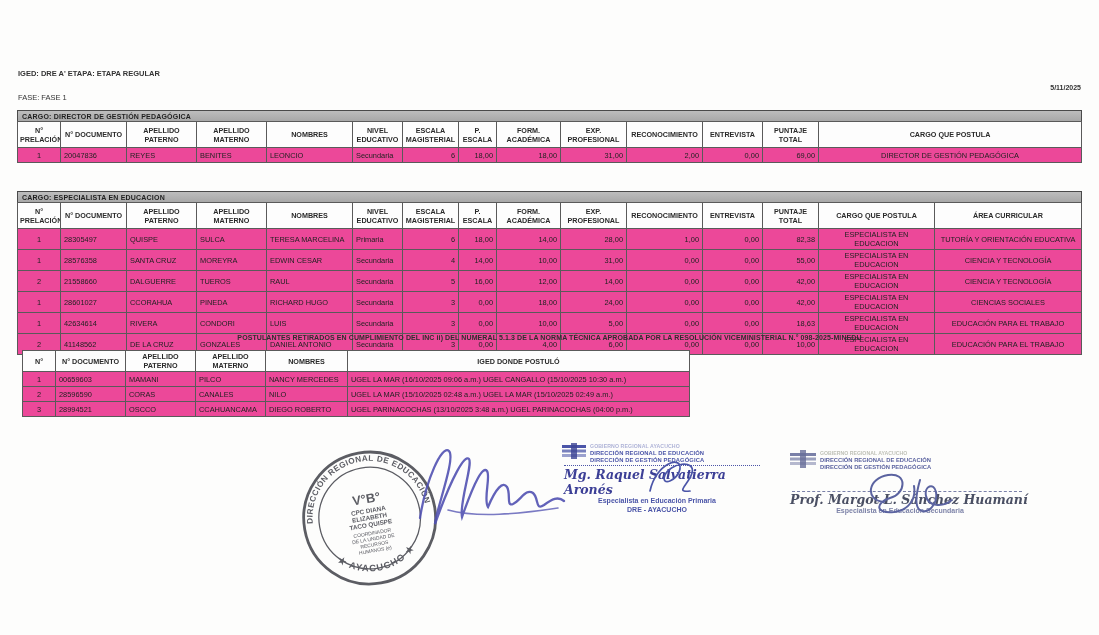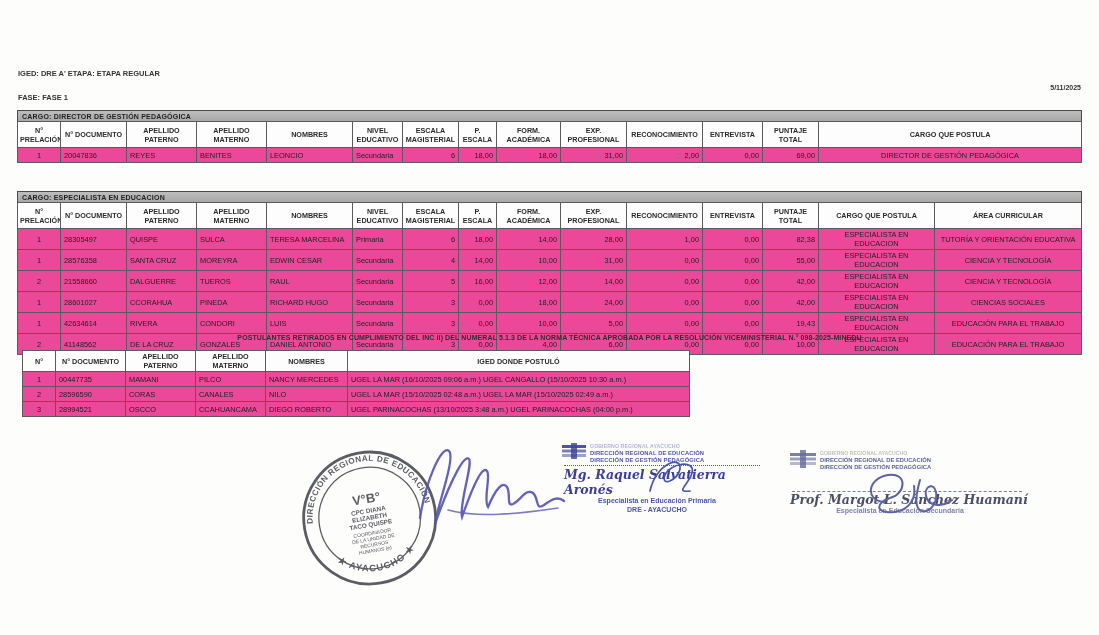--- a/index.html
+++ b/index.html
@@ -7,21 +7,21 @@
   body { font-family:"Liberation Sans", sans-serif; }
   #page {
     position:relative; width:1099px; height:635px; background:#fdfdfc;
     overflow:hidden; margin:0 auto; color:#1c1c1c;
   }
   .doc-title {
     position:absolute; top:36px; left:0; width:100%;
     text-align:center; font-size:11px; font-weight:bold; letter-spacing:.2px; color:#2a2a2a;
   }
   .meta1 { position:absolute; top:69px; left:18px; font-size:7.5px; font-weight:bold; color:#333; }
-  .meta2 { position:absolute; top:93px; left:18px; font-size:7.5px; font-weight:bold; color:#333; }
+  .meta2 { position:absolute; top:93px; left:18px; font-size:7.5px; font-weight:normal; color:#333; }
   .doc-date { position:absolute; top:84px; right:18px; font-size:7px; font-weight:bold; color:#333; }
 
   .band {
     height:11px; background:linear-gradient(#bdbdbd,#a8a8a8);
     border:1px solid #4a4a4a; border-bottom:none;
     font-size:7px; font-weight:bold; color:#1f1f1f;
     padding:1px 0 0 4px; line-height:9px; letter-spacing:.2px;
   }
   table { border-collapse:collapse; table-layout:fixed; width:100%; background:#ec4899; }
   th, td { border:1px solid #5a5a5a; overflow:hidden; }
@@ -237,21 +237,21 @@
             <td>RIVERA</td>
             <td>CONDORI</td>
             <td>LUIS</td>
             <td>Secundaria</td>
             <td>3</td>
             <td>0,00</td>
             <td>10,00</td>
             <td>5,00</td>
             <td>0,00</td>
             <td>0,00</td>
-            <td>19,43</td>
+            <td>18,63</td>
             <td>ESPECIALISTA EN EDUCACION</td>
             <td>EDUCACIÓN PARA EL TRABAJO</td>
           </tr>
           <tr>
             <td>2</td>
             <td>41148562</td>
             <td>DE LA CRUZ</td>
             <td>GONZALES</td>
             <td>DANIEL ANTONIO</td>
             <td>Secundaria</td>
@@ -279,21 +279,21 @@
             <th>N° DOCUMENTO</th>
             <th>APELLIDO PATERNO</th>
             <th>APELLIDO MATERNO</th>
             <th>NOMBRES</th>
             <th>IGED DONDE POSTULÓ</th>
           </tr>
         </thead>
         <tbody>
           <tr>
             <td>1</td>
-            <td>00447735</td>
+            <td>00659603</td>
             <td>MAMANI</td>
             <td>PILCO</td>
             <td>NANCY MERCEDES</td>
             <td>UGEL LA MAR (16/10/2025 09:06 a.m.) UGEL CANGALLO (15/10/2025 10:30 a.m.)</td>
           </tr>
           <tr>
             <td>2</td>
             <td>28596590</td>
             <td>CORAS</td>
             <td>CANALES</td>

